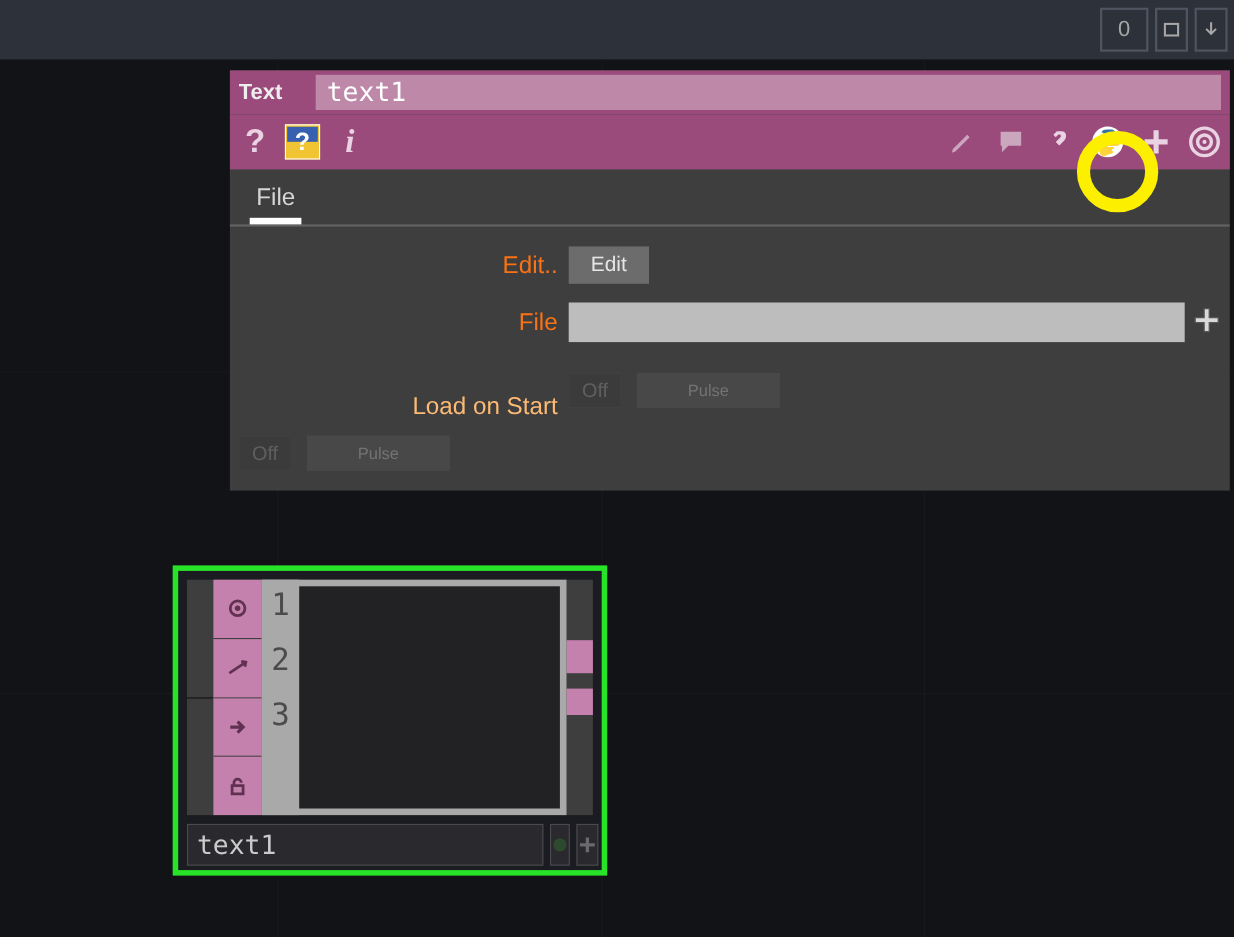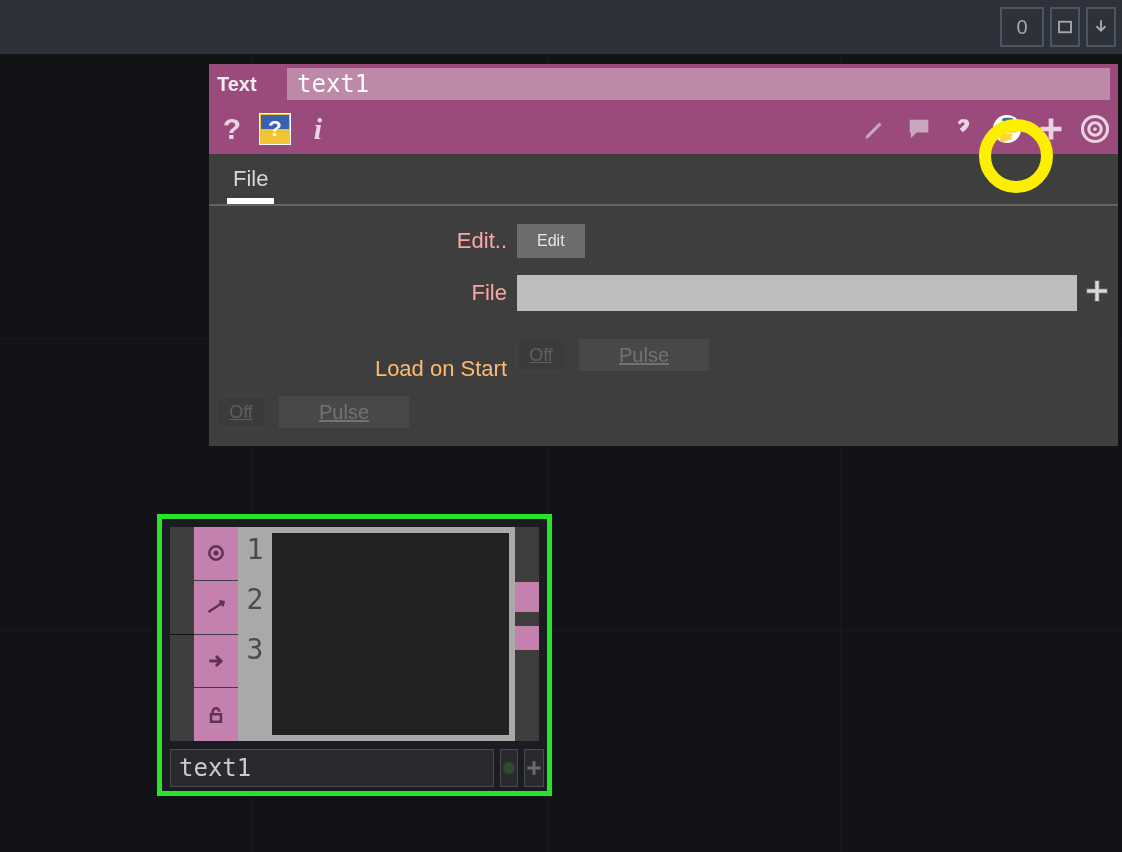--- a/index.html
+++ b/index.html
@@ -86,45 +86,45 @@
   border-bottom: 6px solid #fff;
 }
 
 .params {
   padding: 18px 8px 18px 8px;
   display: grid;
   grid-template-columns: 300px 560px 40px;
   row-gap: 14px;
   align-items: center;
 }
-.plabel { text-align: right; font-size: 22px; color: #fca5a5; padding-right: 10px;}
+.plabel { text-align: right; font-size: 22px; color: #f97316; padding-right: 10px;}
 .plabel.dim { color: #fdba74; margin-top: 28px; }
 .pcontrol { display: flex; gap: 14px; align-items: center; }
 .btn-edit {
   background: #6c6c6c; color: #e6e6e6;
-  border: none; font-size: 16px; height: 34px; padding: 0 20px;
+  border: none; font-size: 19px; height: 34px; padding: 0 20px;
   cursor: pointer;
 }
 .file-input {
   flex: 1; height: 36px; background: #bdbdbd; border: none;
 }
 .plus-icon { font-size: 36px; color: #d9d9d9; text-align: center; cursor:pointer;}
 .toggle {
   width: 48px; height: 32px;
   border: 1px solid #444; background: #3a3a3a;
   color: #7a7a7a; font-size: 18px; display:flex;align-items:center;justify-content:center;
   cursor:pointer;
 }
 .pulse {
   width: 130px; height: 32px;
   background: #515151; color: #9e9e9e;
-  font-size: 20px; display:flex;align-items:center;justify-content:center;
+  font-size: 15px; display:flex;align-items:center;justify-content:center;
   border: none; cursor: pointer;
 }
-.toggle.dim, .pulse.dim { opacity: .55; text-decoration: underline; }
+.toggle.dim, .pulse.dim { opacity: .55; }
 
 .gridline-h { position:absolute; left:0; width:100%; height:1px; background:#18191d; }
 .gridline-v { position:absolute; top:54px; height:798px; width:1px; background:#18191d; }
 
 .node-wrap {
   position: absolute;
   left: 157px; top: 514px;
   width: 395px; height: 282px;
   border: 5px solid #28e428;
   background: #1b1c21;

